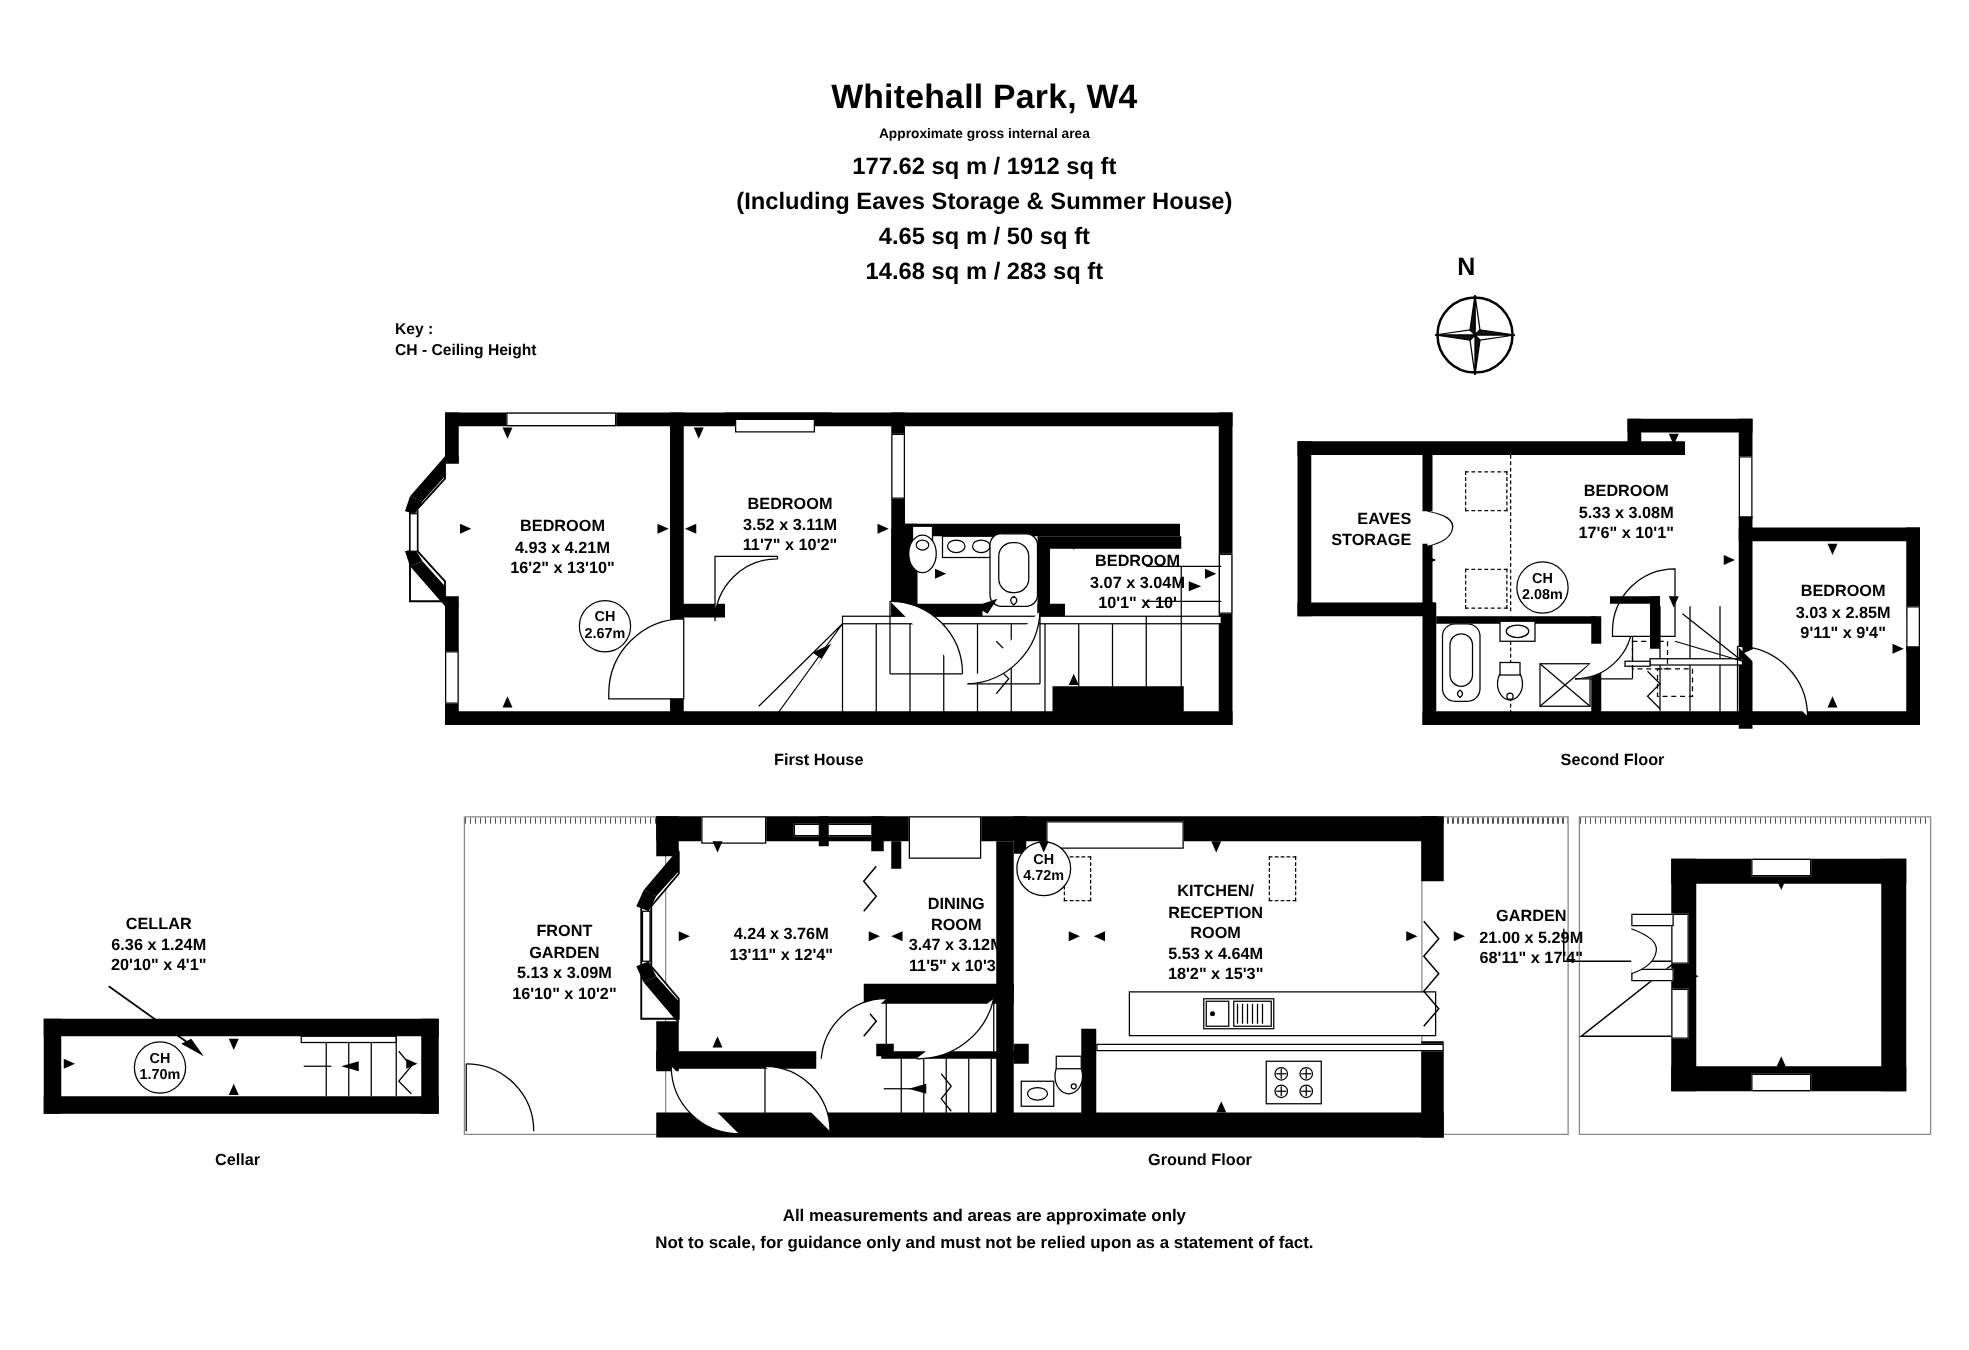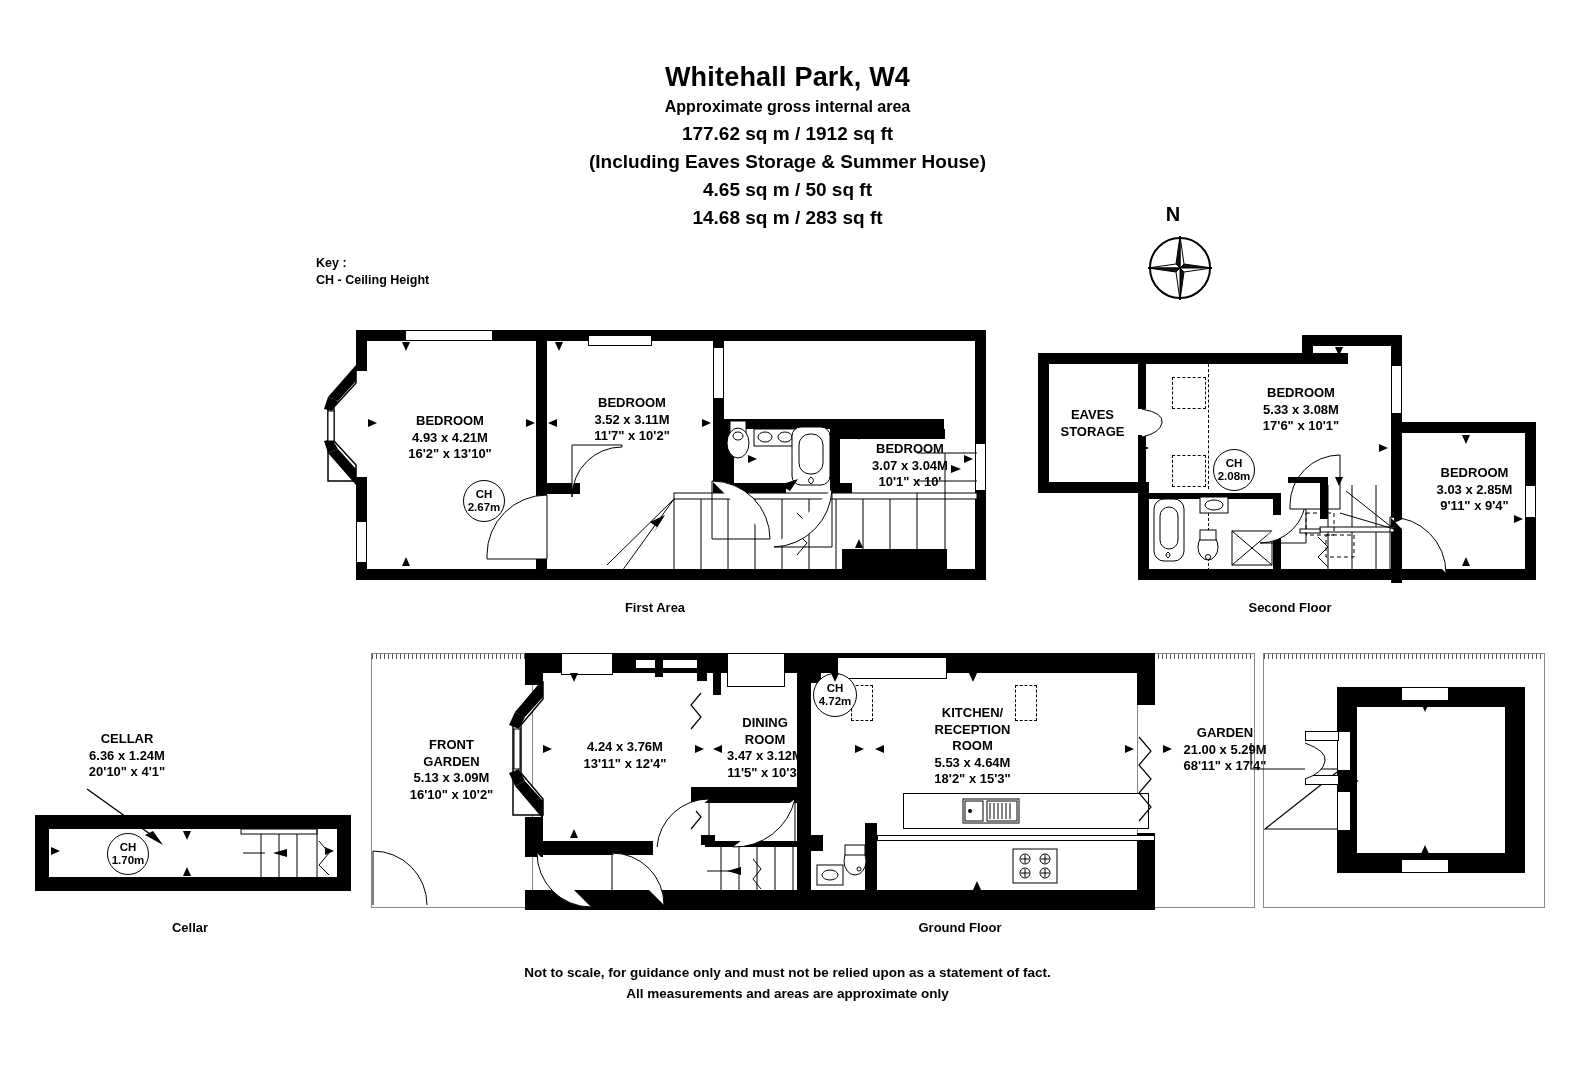--- a/index.html
+++ b/index.html
@@ -8,21 +8,21 @@
     font-family:"Liberation Sans", sans-serif;
     color:#000000;
     position:relative;
     overflow:hidden;
   }
   .abs{position:absolute;}
 
   
   #header{left:0;top:60px;width:1575px;text-align:center;}
   #title{font-size:27px;font-weight:bold;letter-spacing:.2px;line-height:34px;}
-  .sub{font-size:16px;font-weight:bold;line-height:26px;}
+  .sub{font-size:11px;font-weight:bold;line-height:26px;}
   .big{font-size:19px;font-weight:bold;line-height:28px;}
 
   
   #key{left:316px;top:255px;font-size:12.5px;font-weight:bold;line-height:17px;}
 
   
   .floorcap{font-size:21px;font-weight:bold;}
 
   
   #footer{left:0;top:962px;width:1575px;text-align:center;font-size:13.5px;font-weight:bold;line-height:21px;}
@@ -206,21 +206,21 @@
   <div class="label" style="left:510px;top:116px;width:140px;">
     <div>BEDROOM</div>
     <div>3.07 x 3.04M</div>
     <div>10'1" x 10'</div>
   </div>
   <div class="ch" style="left:133px;top:155px;width:40px;height:40px;">
     <span>CH</span>
     <span>2.67m</span>
   </div>
 </div>
-<div class="label floorcap abs" style="left:555px;top:600px;width:200px;">First Area</div>
+<div class="label floorcap abs" style="left:555px;top:600px;width:200px;">First House</div>
 
 <div class="sv" style="left:1030px;top:325px;width:510px;height:265px;">
 
   <div class="wall" style="left:8px;top:28px;width:310px;height:11px;"></div>
   <div class="wall" style="left:8px;top:28px;width:11px;height:140px;"></div>
   <div class="wall" style="left:8px;top:157px;width:110px;height:11px;"></div>
   <div class="wall" style="left:108px;top:157px;width:11px;height:98px;"></div>
   <div class="wall" style="left:108px;top:244px;width:250px;height:11px;"></div>
 
   <div class="wall" style="left:272px;top:10px;width:100px;height:11px;"></div>
@@ -297,21 +297,21 @@
 
   <div class="arrowD" style="left:305px;top:22px;"></div>
   <div class="arrowR" style="left:110px;top:119px;"></div>
   <div class="arrowR" style="left:349px;top:119px;"></div>
   <div class="arrowD" style="left:305px;top:152px;"></div>
   <div class="arrowD" style="left:432px;top:110px;"></div>
   <div class="arrowU" style="left:432px;top:232px;"></div>
   <div class="arrowR" style="left:364px;top:190px;"></div>
   <div class="arrowR" style="left:484px;top:190px;"></div>
 
-  <div class="label" style="left:15px;top:82px;width:95px;">
+  <div class="label" style="left:4px;top:82px;width:95px;text-align:right;">
     <div>EAVES</div>
     <div>STORAGE</div>
   </div>
   <div class="label" style="left:186px;top:60px;width:170px;">
     <div>BEDROOM</div>
     <div>5.33 x 3.08M</div>
     <div>17'6" x 10'1"</div>
   </div>
   <div class="label" style="left:382px;top:140px;width:125px;">
     <div>BEDROOM</div>
@@ -559,15 +559,15 @@
   </div>
 
   <div class="arrowD" style="left:158px;top:106px;"></div>
   <div class="arrowU" style="left:158px;top:142px;"></div>
   <div class="arrowR" style="left:26px;top:122px;"></div>
   <div class="arrowR" style="left:300px;top:122px;"></div>
 </div>
 <div class="label floorcap abs" style="left:90px;top:920px;width:200px;">Cellar</div>
 
 <div id="footer" class="abs">
+  <div>All measurements and areas are approximate only</div>
   <div>Not to scale, for guidance only and must not be relied upon as a statement of fact.</div>
-  <div>All measurements and areas are approximate only</div>
 </div>
 
 </body></html>

